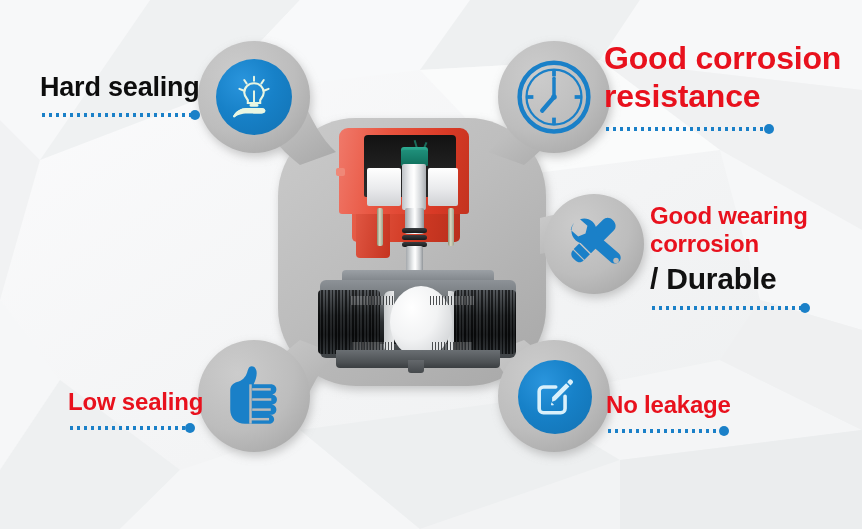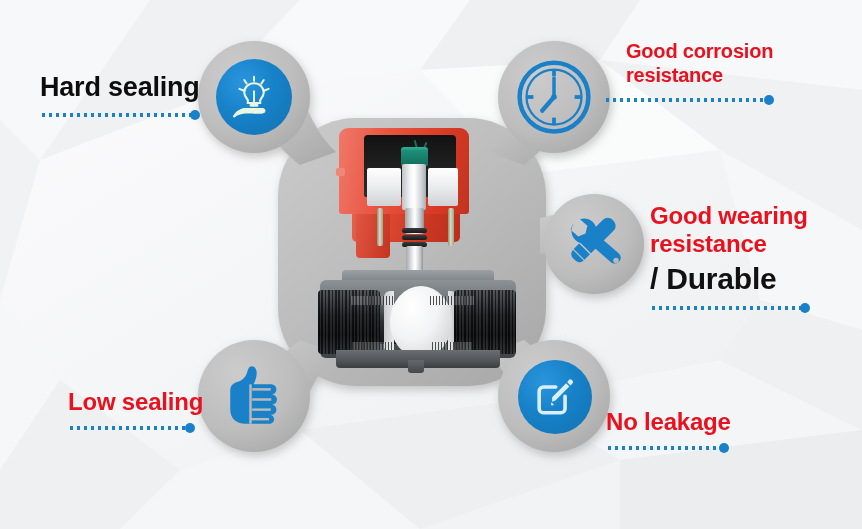--- a/index.html
+++ b/index.html
@@ -374,47 +374,47 @@
 
   <div class="label" style="left:40px;top:72px;width:180px;">
     <div class="txt t-black" style="font-size:27px;">Hard sealing</div>
     <div class="dots">
       <div class="line" style="width:155px;"></div>
       <div class="end" style="left:150px;"></div>
     </div>
   </div>
 
   <div class="label" style="left:604px;top:40px;width:240px;">
-    <div class="txt t-red" style="font-size:20px;margin-left:22px;">Good corrosion
+    <div class="txt t-red" style="font-size:32px;">Good corrosion
 resistance</div>
     <div class="dots" style="margin-top:8px;">
       <div class="line" style="width:165px;"></div>
       <div class="end" style="left:160px;"></div>
     </div>
   </div>
 
   <div class="label" style="left:650px;top:202px;width:212px;">
     <div class="txt t-red" style="font-size:24px;">Good wearing
-resistance</div>
+corrosion</div>
     <div class="txt sub-black" style="font-size:30px;margin-top:2px;">/ Durable</div>
     <div class="dots" style="margin-top:7px;">
       <div class="line" style="width:155px;"></div>
       <div class="end" style="left:150px;"></div>
     </div>
   </div>
 
   <div class="label" style="left:68px;top:388px;width:170px;">
     <div class="txt t-red" style="font-size:24px;">Low sealing</div>
     <div class="dots" style="margin-top:7px;">
       <div class="line" style="width:122px;"></div>
       <div class="end" style="left:117px;"></div>
     </div>
   </div>
 
-  <div class="label" style="left:606px;top:391px;width:180px;margin-top:17px;">
+  <div class="label" style="left:606px;top:391px;width:180px;">
     <div class="txt t-red" style="font-size:24px;">No leakage</div>
     <div class="dots" style="margin-top:7px;">
       <div class="line" style="width:118px;"></div>
       <div class="end" style="left:113px;"></div>
     </div>
   </div>
 
 </div>
 
 </body></html>

